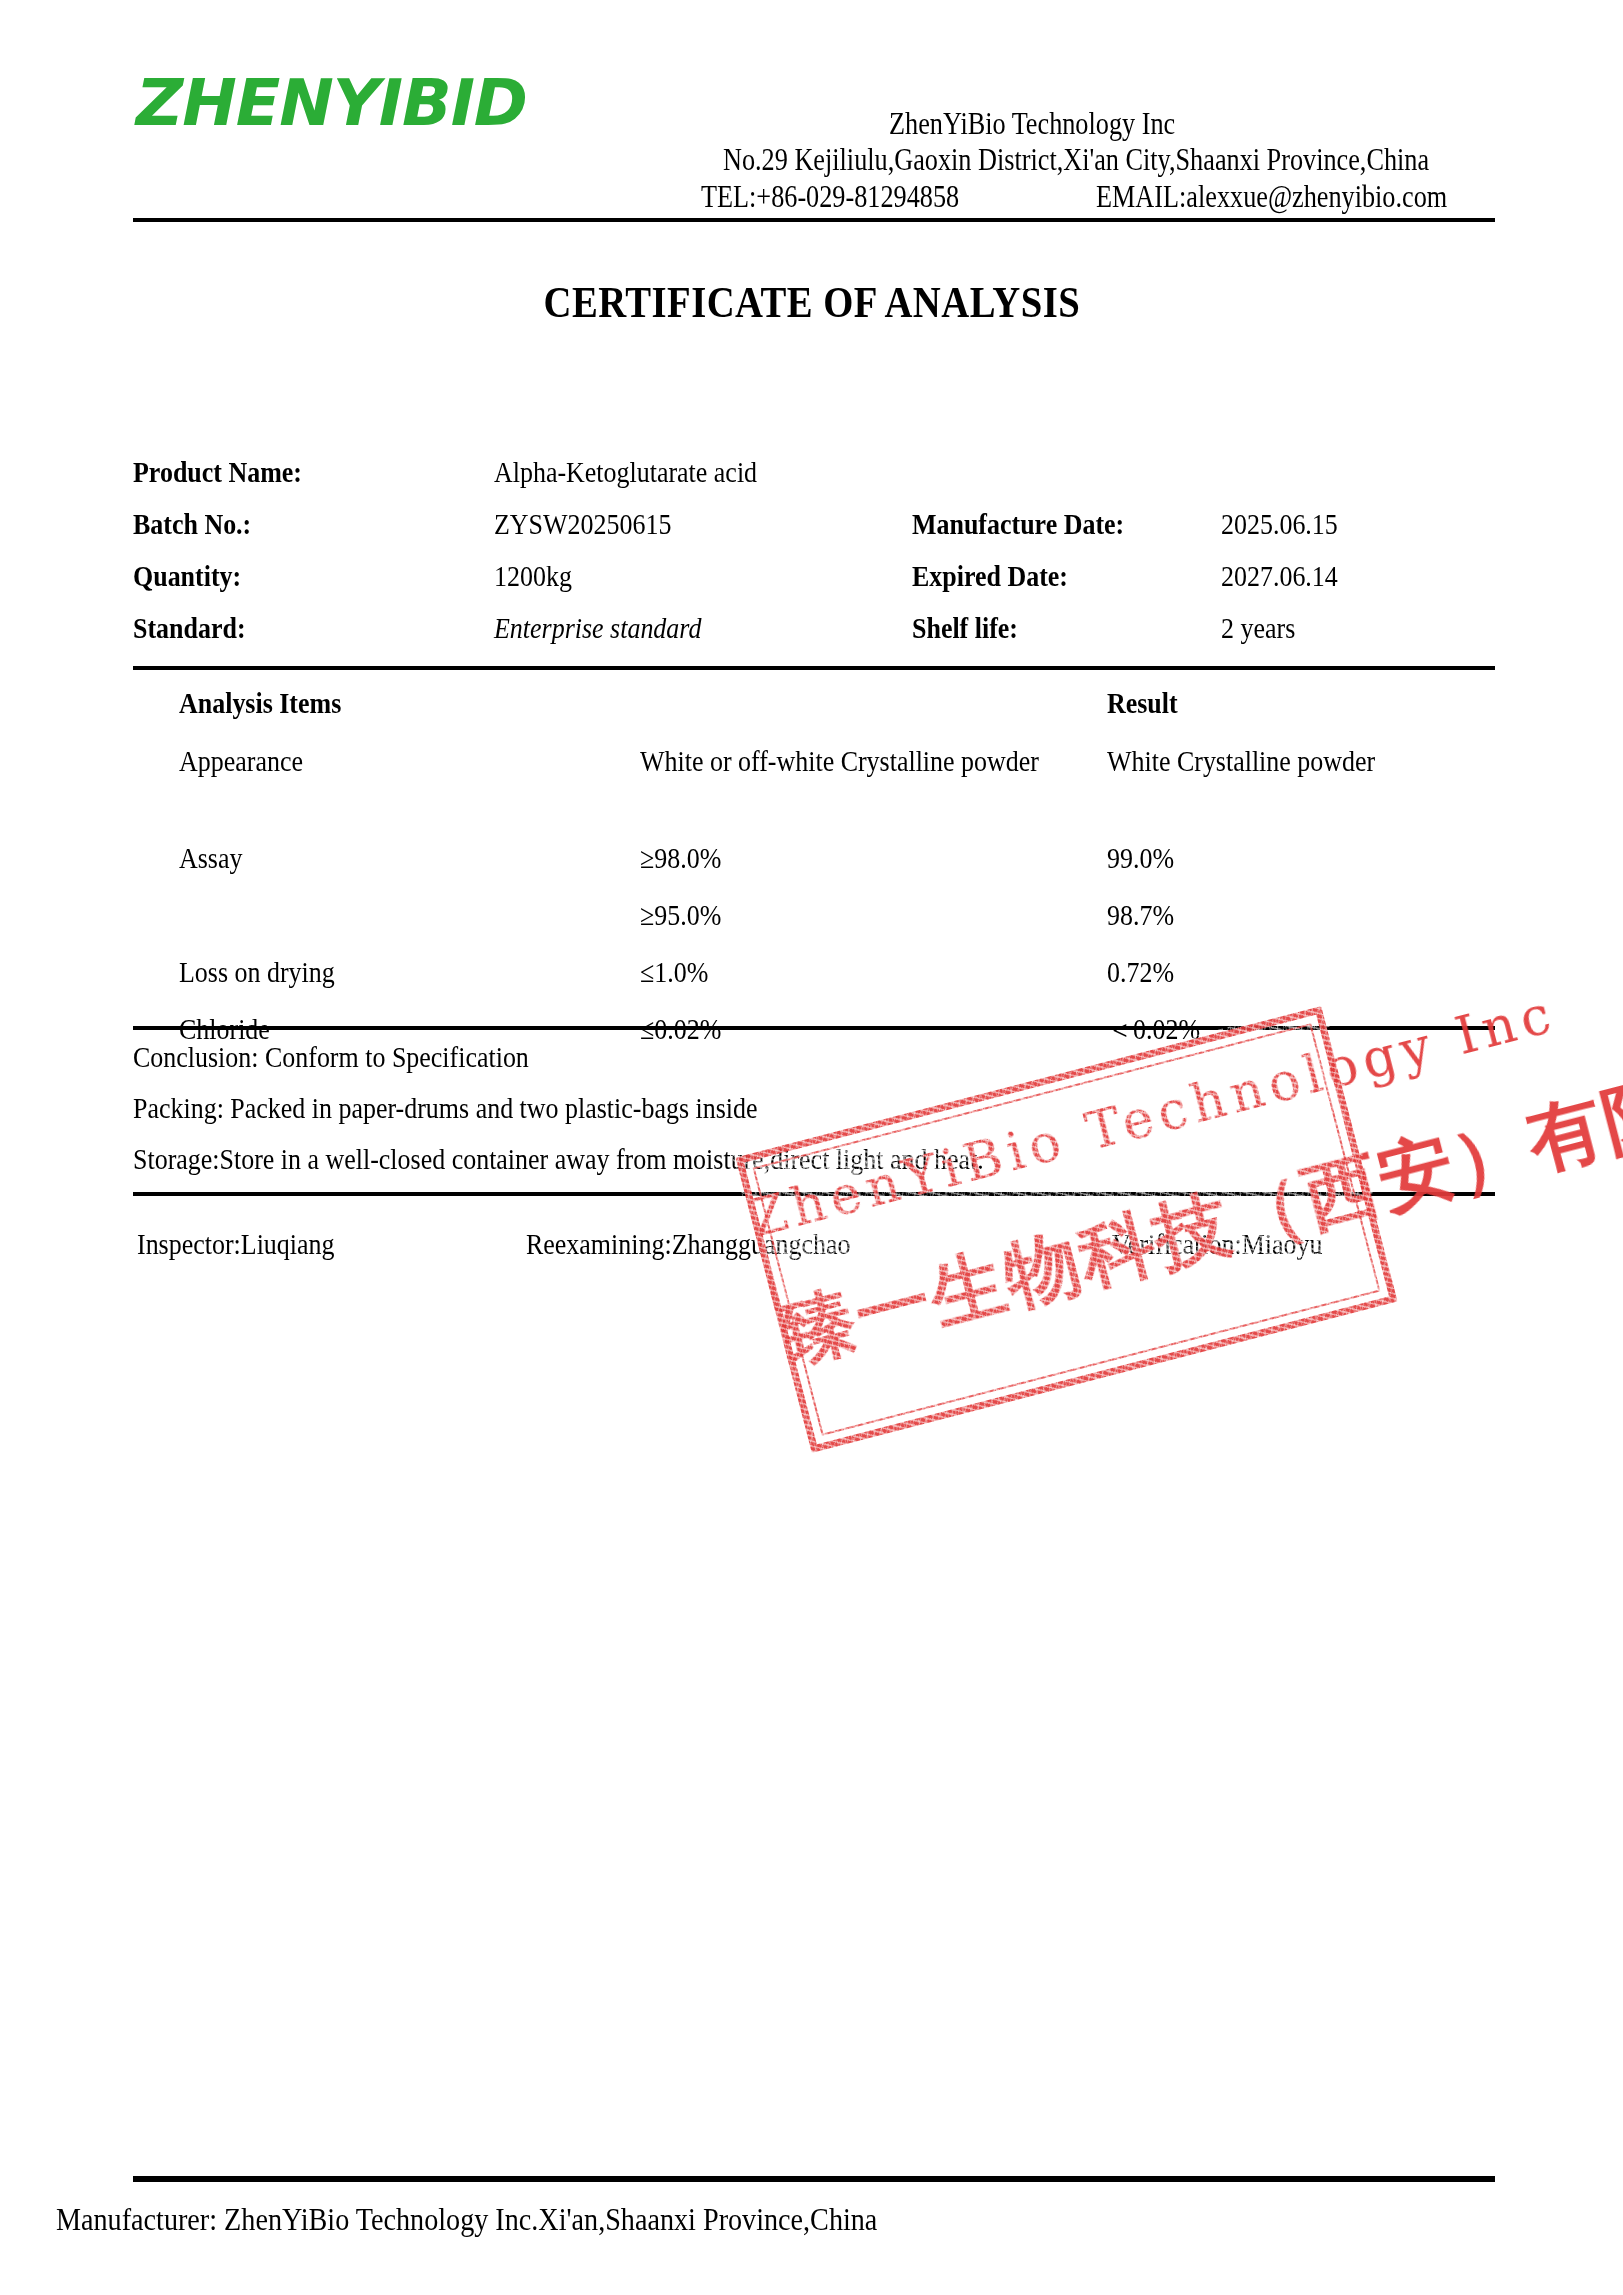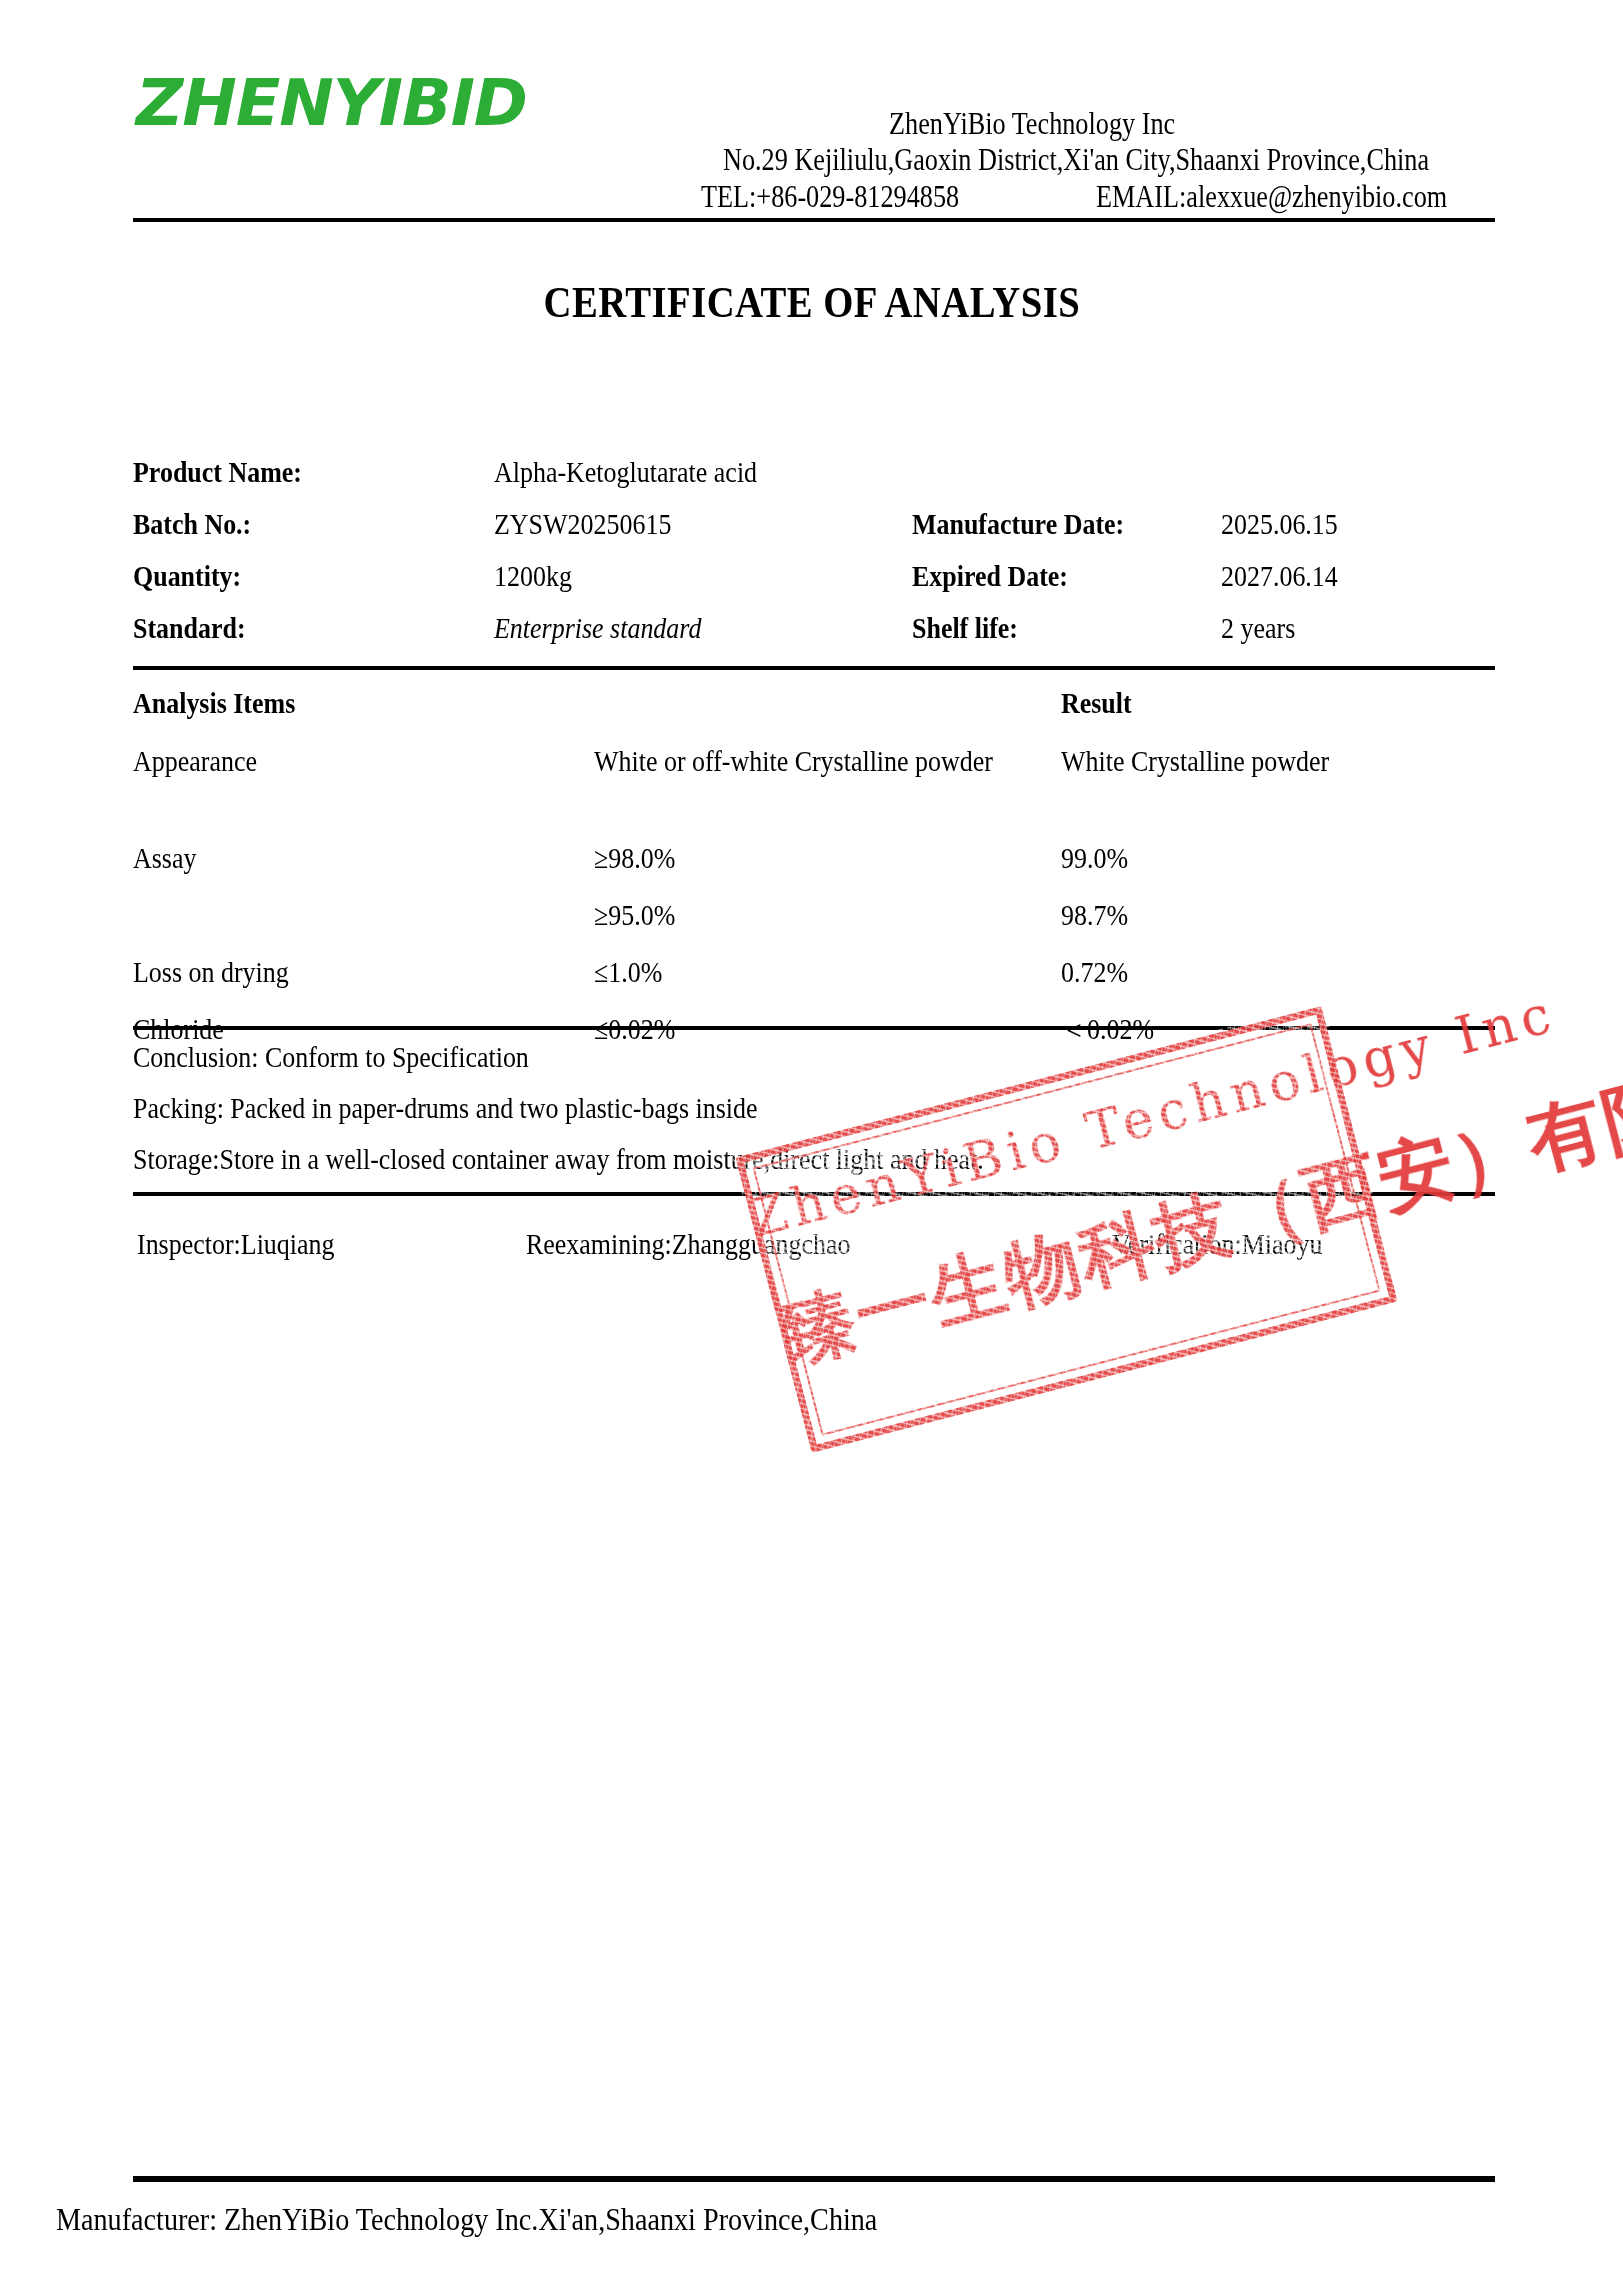--- a/index.html
+++ b/index.html
@@ -104,21 +104,21 @@
   .c4 { left: 1088px; }
   .ital > span { font-style: italic; }
 
   
   #tbl {
     position: absolute;
     left: 133px;
     top: 686px;
     width: 1362px;
   }
-  .trow { position: relative; }
+  .trow { position: relative; margin-left: 46px; }
   .tcell {
     position: absolute;
     font-size: 29.5px;
     line-height: 1.22;
     top: 0;
   }
   .tcell > span { display: inline-block; transform: scaleX(0.88); transform-origin: left top; }
   .tc1 { left: 0px;    width: 447px; }
   .tc2 { left: 461px;  width: 474px; }
   .tc3 { left: 928px; width: 434px; }

